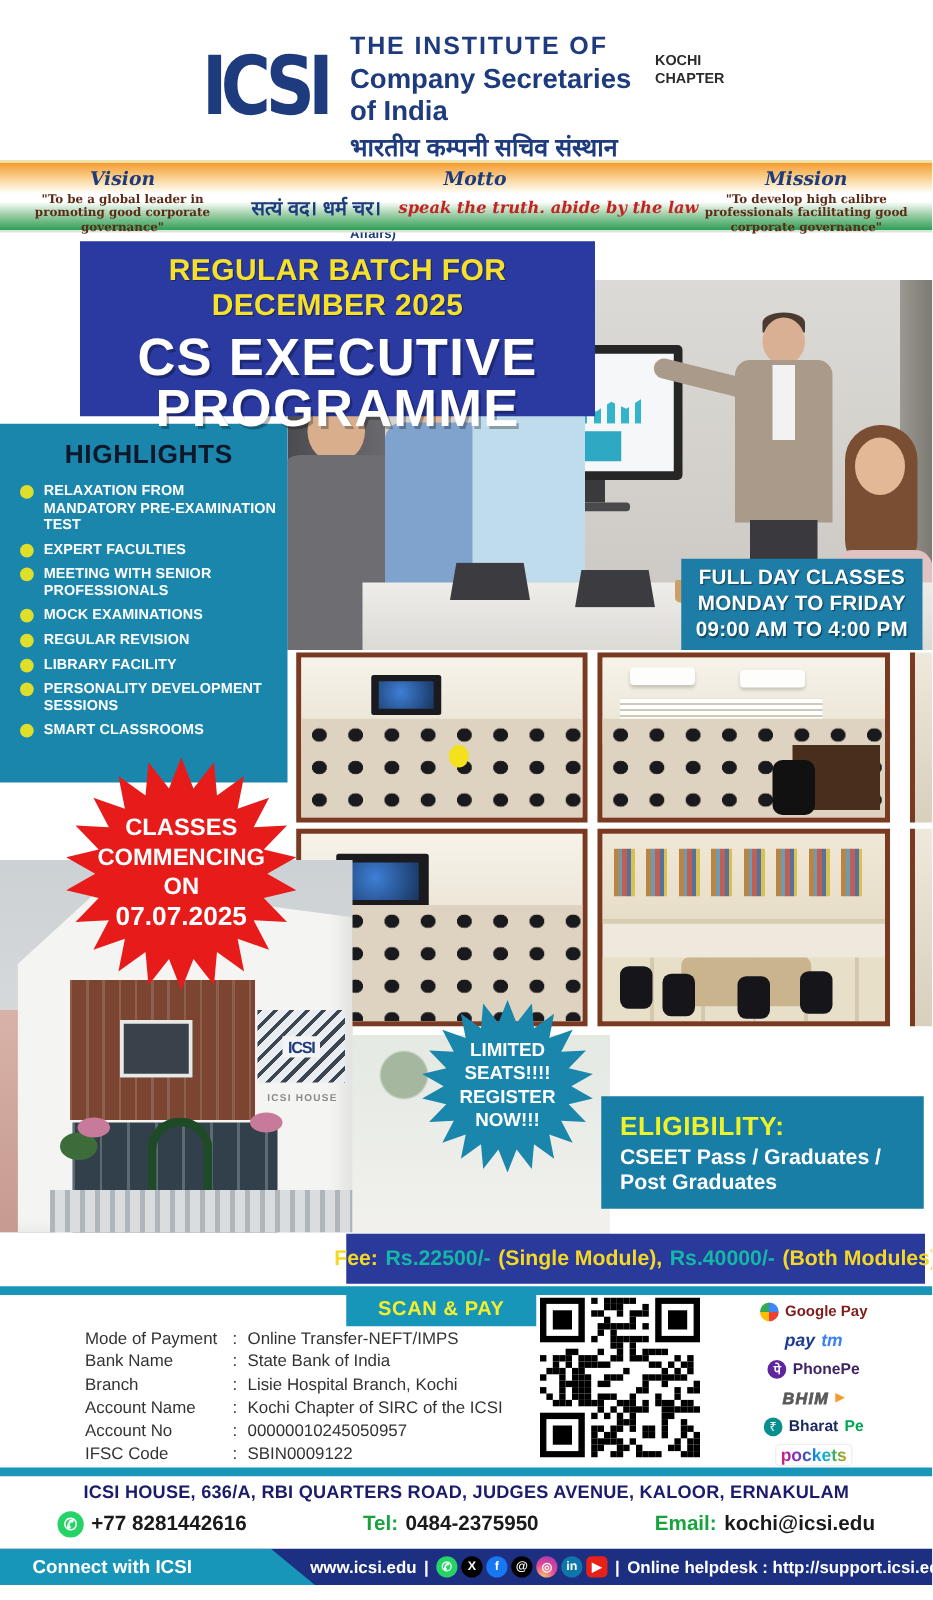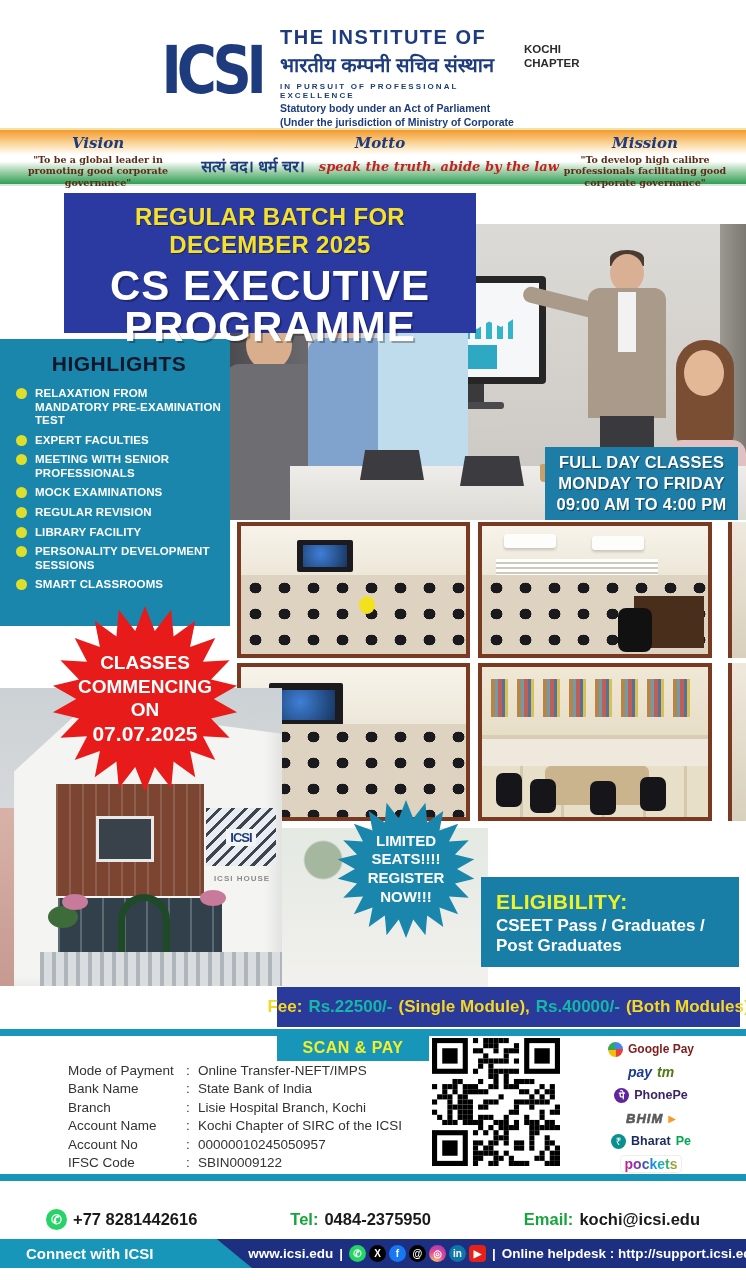--- a/index.html
+++ b/index.html
@@ -210,21 +210,21 @@
   .pay-label { width: 118px; }
   .pay-colon { width: 12px; }
   .qr { position: absolute; left: 432px; top: 1038px; width: 128px; height: 128px; background: #fff; }
   .apps { position: absolute; left: 586px; top: 1040px; width: 130px; display: flex;
           flex-direction: column; gap: 5px; align-items: center; }
   .app { display: flex; align-items: center; gap: 5px; height: 18px; }
   .g-circle { width: 15px; height: 15px; border-radius: 50%;
               background: conic-gradient(#4285F4 0 25%, #EA4335 25% 50%, #FBBC05 50% 75%, #34A853 75% 100%); }
   .gpay-text { color: #7f1d1d; font-size: 12px; font-weight: bold; }
   .paytm-p1 { color: #1d3a8f; font-size: 14px; font-weight: bold; font-style: italic; }
-  .paytm-p2 { color: #4d7c0f; font-size: 14px; font-weight: bold; font-style: italic; }
+  .paytm-p2 { color: #3b82f6; font-size: 14px; font-weight: bold; font-style: italic; }
   .pp-circle { width: 15px; height: 15px; border-radius: 50%; background: #5f259f; color: #fff;
                font-size: 10px; font-weight: bold; display: flex; align-items: center; justify-content: center; }
   .pp-text { color: #3d2462; font-size: 12.5px; font-weight: bold; }
   .bhim-text { color: #5a5a5a; font-size: 13px; font-weight: bold; font-style: italic; letter-spacing: 1px;
                -webkit-text-stroke: .6px #5a5a5a; }
   .bhim-arrow { color: #f8992e; font-size: 10px; }
   .bp-circle { width: 15px; height: 15px; border-radius: 50%; background: #0a8f8f; color: #fff;
                font-size: 10px; display: flex; align-items: center; justify-content: center; }
   .bp-p1 { color: #1c2a5e; font-size: 12.5px; font-weight: bold; }
   .bp-p2 { color: #00a650; font-size: 12.5px; font-weight: bold; }
@@ -263,20 +263,21 @@
 </head>
 <body>
 
 <div id="poster">
 
   <div class="logo">
     <span>ICSI</span>
   </div>
   <div class="head-text">
     <div class="ht1">THE INSTITUTE OF</div>
+    <div class="ht2">Company Secretaries of India</div>
     <div class="ht-hindi">भारतीय कम्पनी सचिव संस्थान</div>
     <div class="ht-tag">IN PURSUIT OF PROFESSIONAL EXCELLENCE</div>
     <div class="ht-small">Statutory body under an Act of Parliament</div>
     <div class="ht-small">(Under the jurisdiction of Ministry of Corporate Affairs)</div>
   </div>
   <div class="chapter">
     <div>KOCHI</div>
     <div>CHAPTER</div>
   </div>
 
@@ -762,20 +763,21 @@
       <span class="bp-circle">₹</span>
       <span class="bp-p1">Bharat</span>
         <span class="bp-p2">Pe</span>
     </div>
     <div class="app">
       <span class="pockets-text">pockets</span>
     </div>
   </div>
   <div class="strip strip2"></div>
 
+  <div class="address">ICSI HOUSE, 636/A, RBI QUARTERS ROAD, JUDGES AVENUE, KALOOR, ERNAKULAM</div>
   <div class="contact">
     <div class="c-item">
       <span class="wa-circle">✆</span>
       <span>+77 8281442616</span>
     </div>
     <div class="c-item">
       <span class="green-label">Tel:</span>
       <span>0484-2375950</span>
     </div>
     <div class="c-item">

